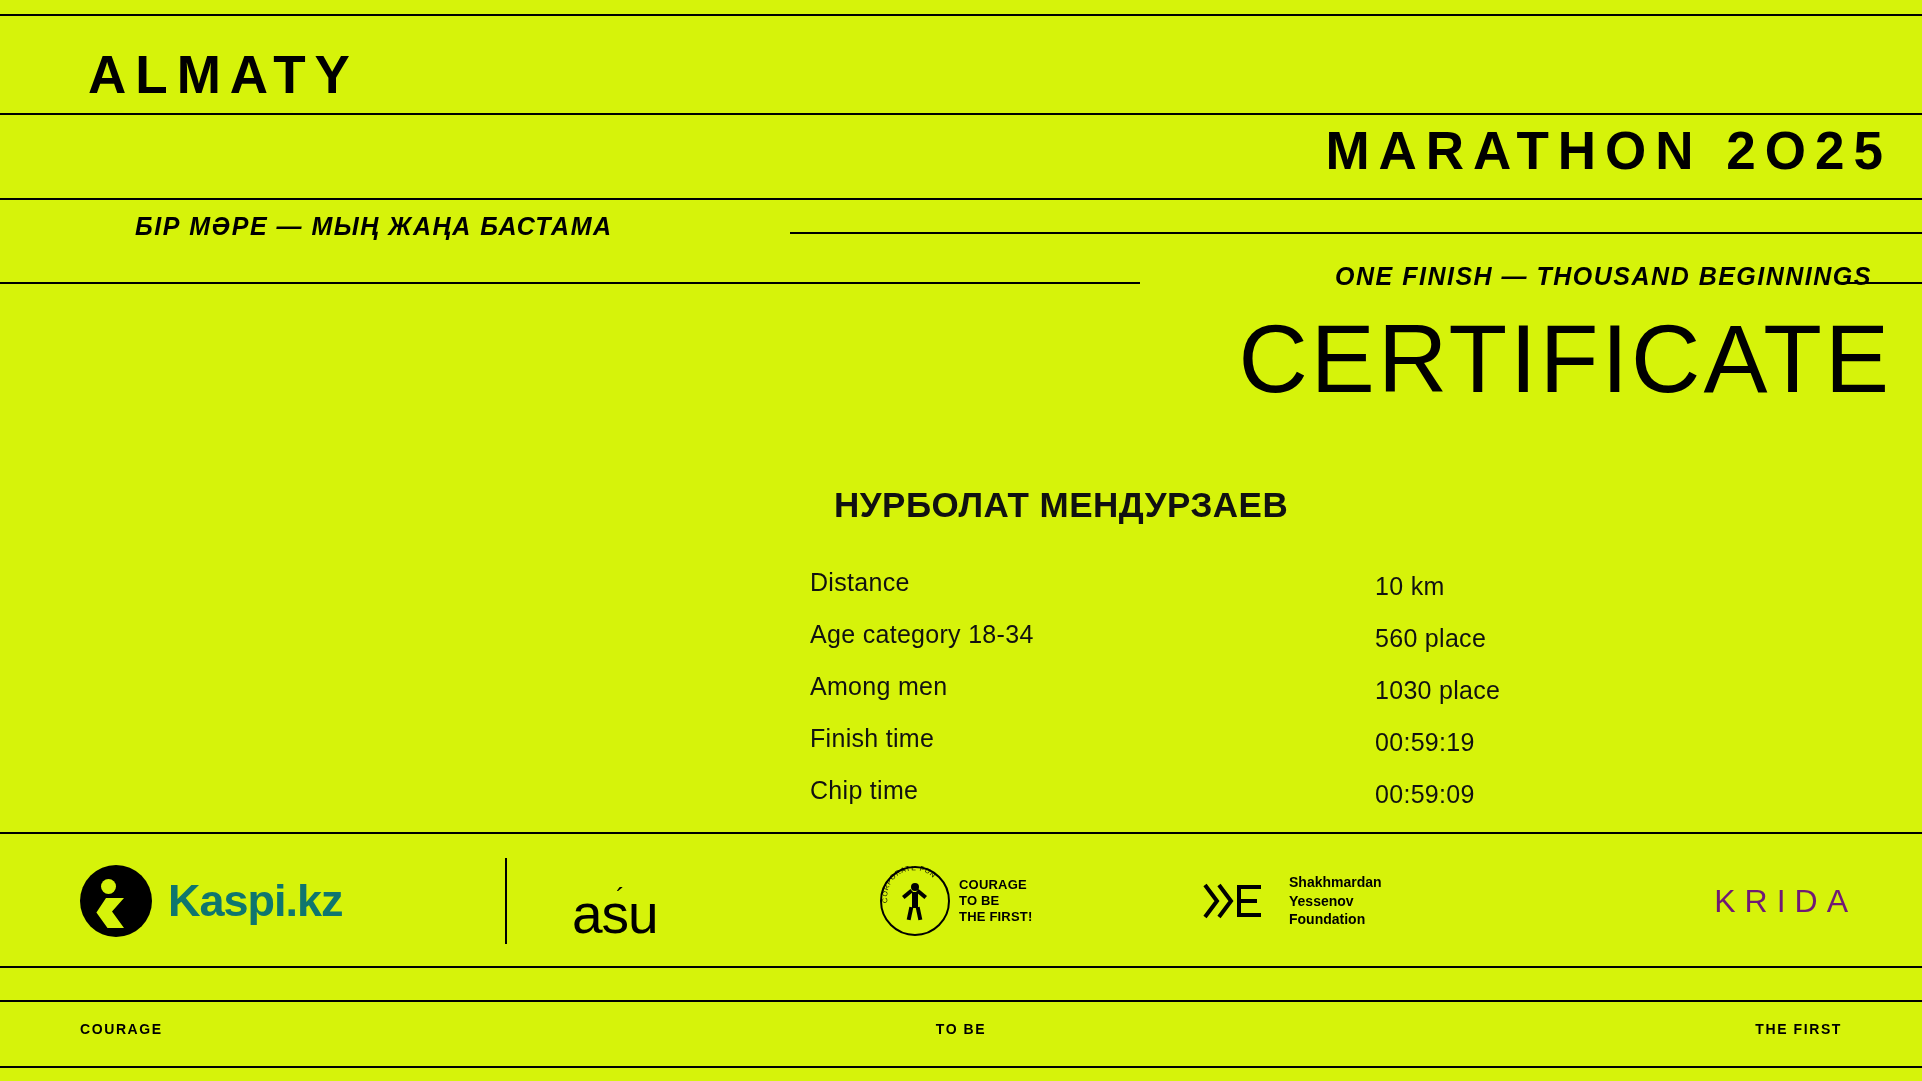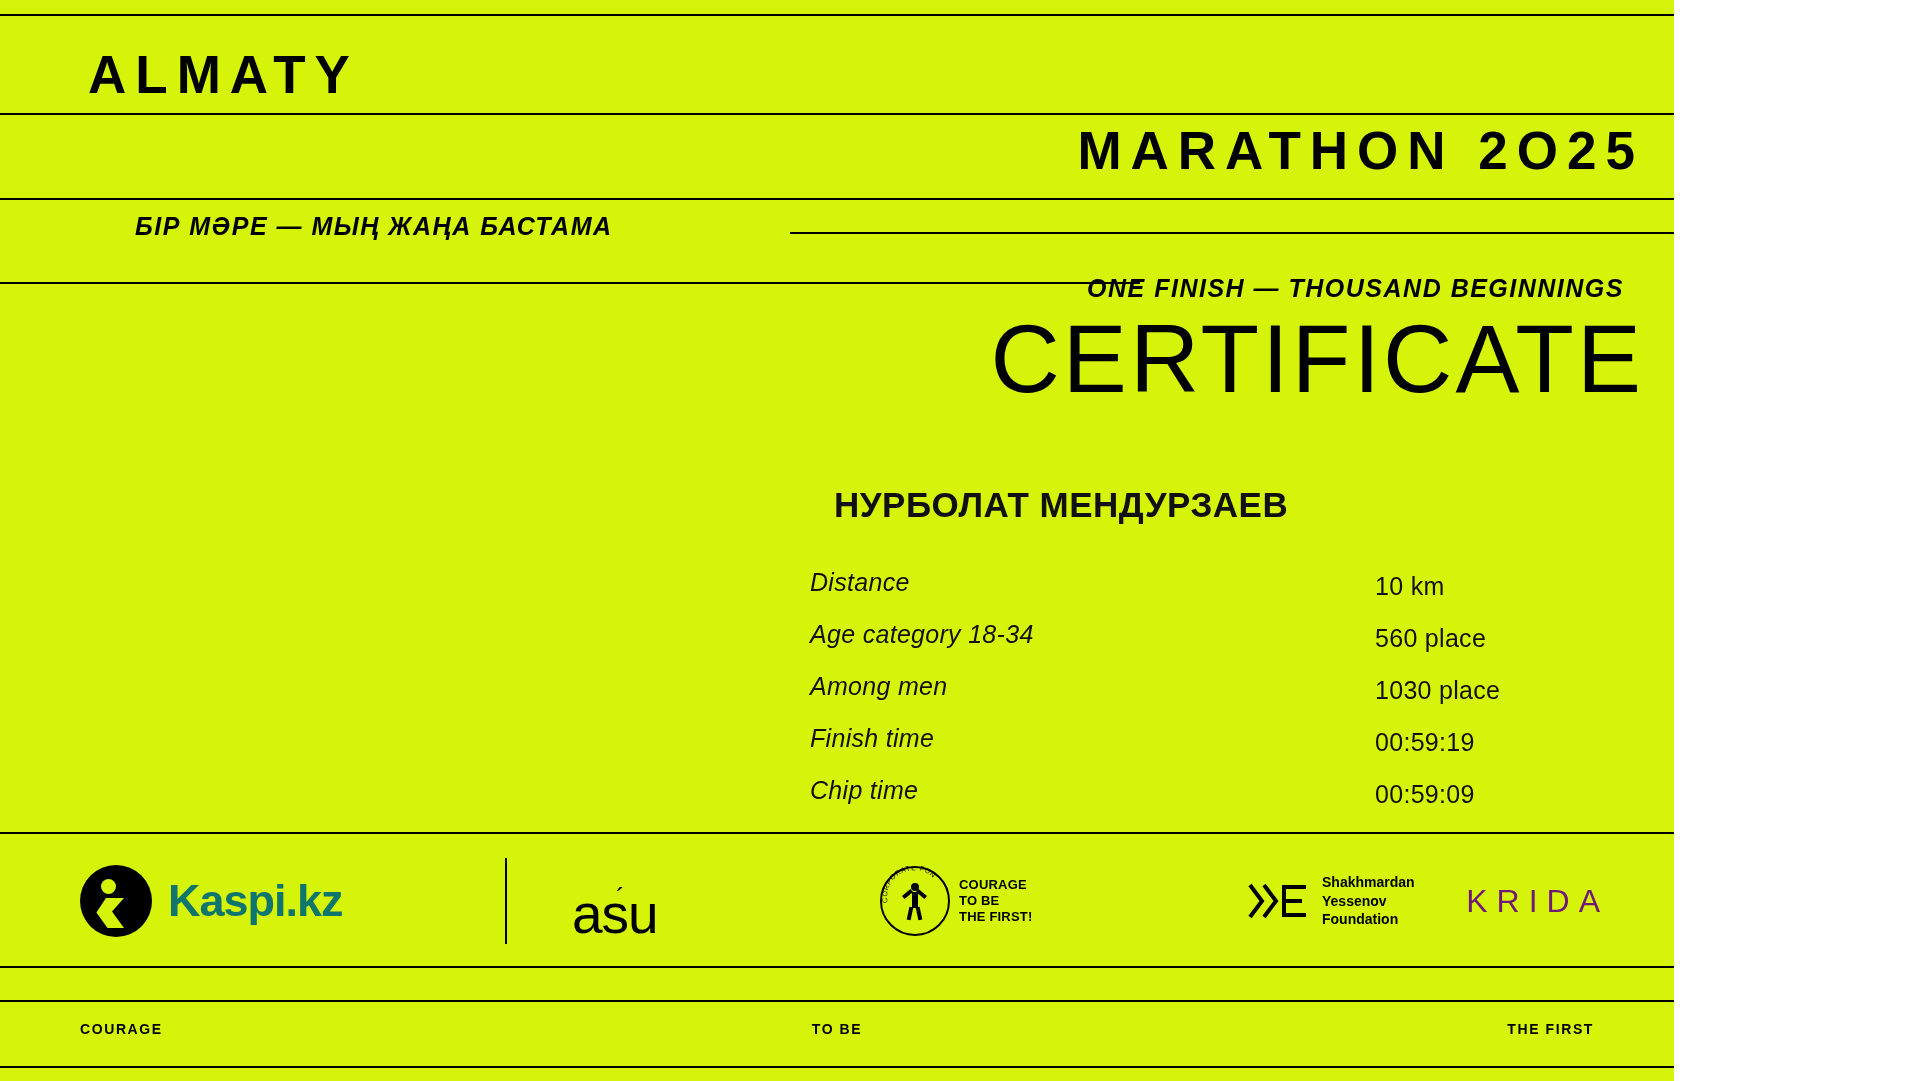--- a/index.html
+++ b/index.html
@@ -4,21 +4,21 @@
 <style>
   * { box-sizing: border-box; margin: 0; padding: 0; }
   html, body {
     width: 1922px;
     height: 1081px;
     background: #ffffff;
     font-family: "Liberation Sans", sans-serif;
   }
   #cert {
     position: relative;
-    width: 1674px;
+    width: 1922px;
     height: 1081px;
     background: #d6f30a;
     overflow: hidden;
   }
 
   
   .hline {
     position: absolute;
     left: 0;
     width: 100%;
@@ -69,21 +69,20 @@
     position: absolute;
     right: 50px;
     top: 264px;
     font-size: 25px;
     font-weight: 700;
     font-style: italic;
     letter-spacing: 1.5px;
     color: #000;
     line-height: 1;
     text-align: right;
-    margin-top: 12px;
   }
 
   
   .certificate-title {
     position: absolute;
     right: 30px;
     top: 311px;
     font-size: 96px;
     font-weight: 400;
     letter-spacing: 3px;
@@ -115,21 +114,20 @@
   }
   .result-label {
     position: absolute;
     left: 0;
     top: 0;
     font-size: 25px;
     font-weight: 400;
     color: #111;
     line-height: 1;
     letter-spacing: 0.3px;
-    font-style: italic;
   }
   .result-value {
     position: absolute;
     left: 565px;
     top: 4px;
     font-size: 25px;
     font-weight: 400;
     color: #111;
     line-height: 1;
     letter-spacing: 0.3px;
@@ -262,21 +260,21 @@
     color: #000;
   }
   .ctbf-words {
     font-size: 13px;
     font-weight: 700;
     line-height: 1.22;
     color: #000;
     letter-spacing: 0.2px;
   }
 
-  .shakh { left: 1248px; }
+  .shakh { left: 1203px; gap: 12px; }
   .shakh-mark {
     width: 62px; height: 40px;
     position: relative;
     margin-right: 12px;
     flex: none;
   }
   .shakh-words {
     font-size: 14px;
     font-weight: 700;
     line-height: 1.35;

